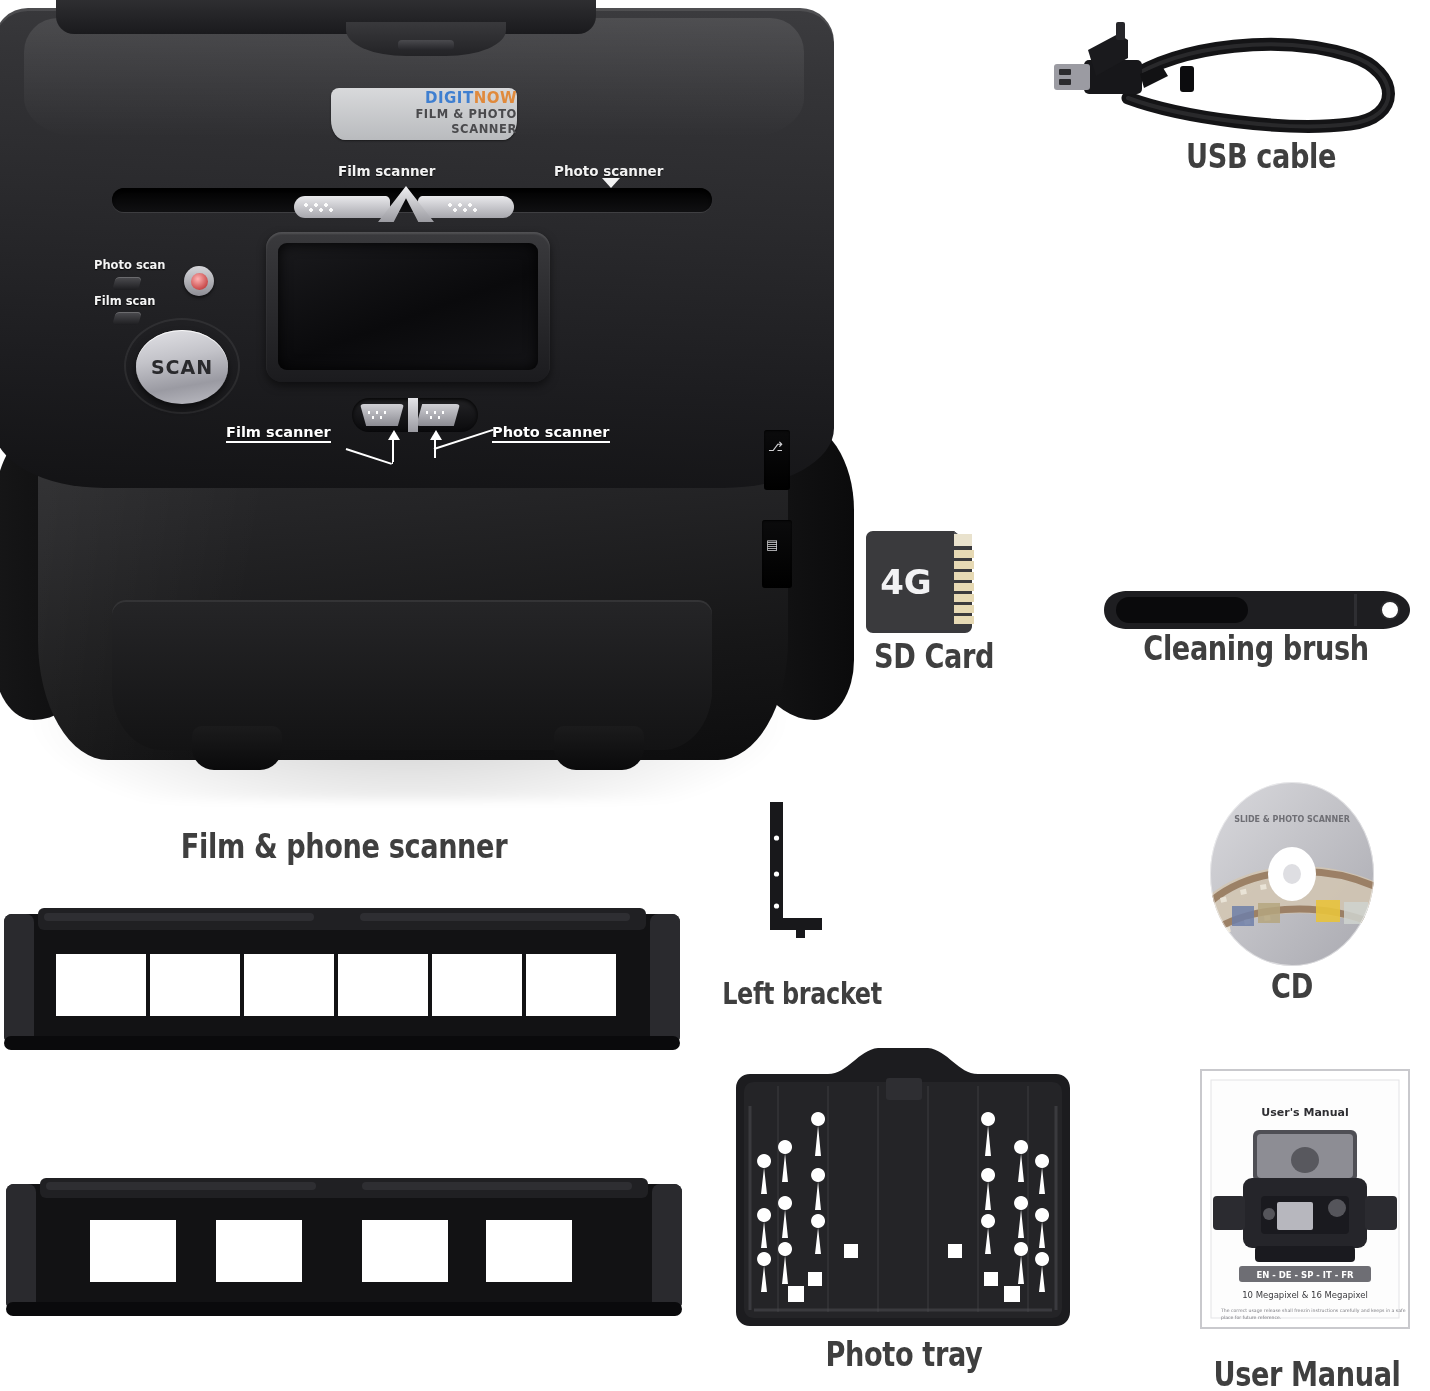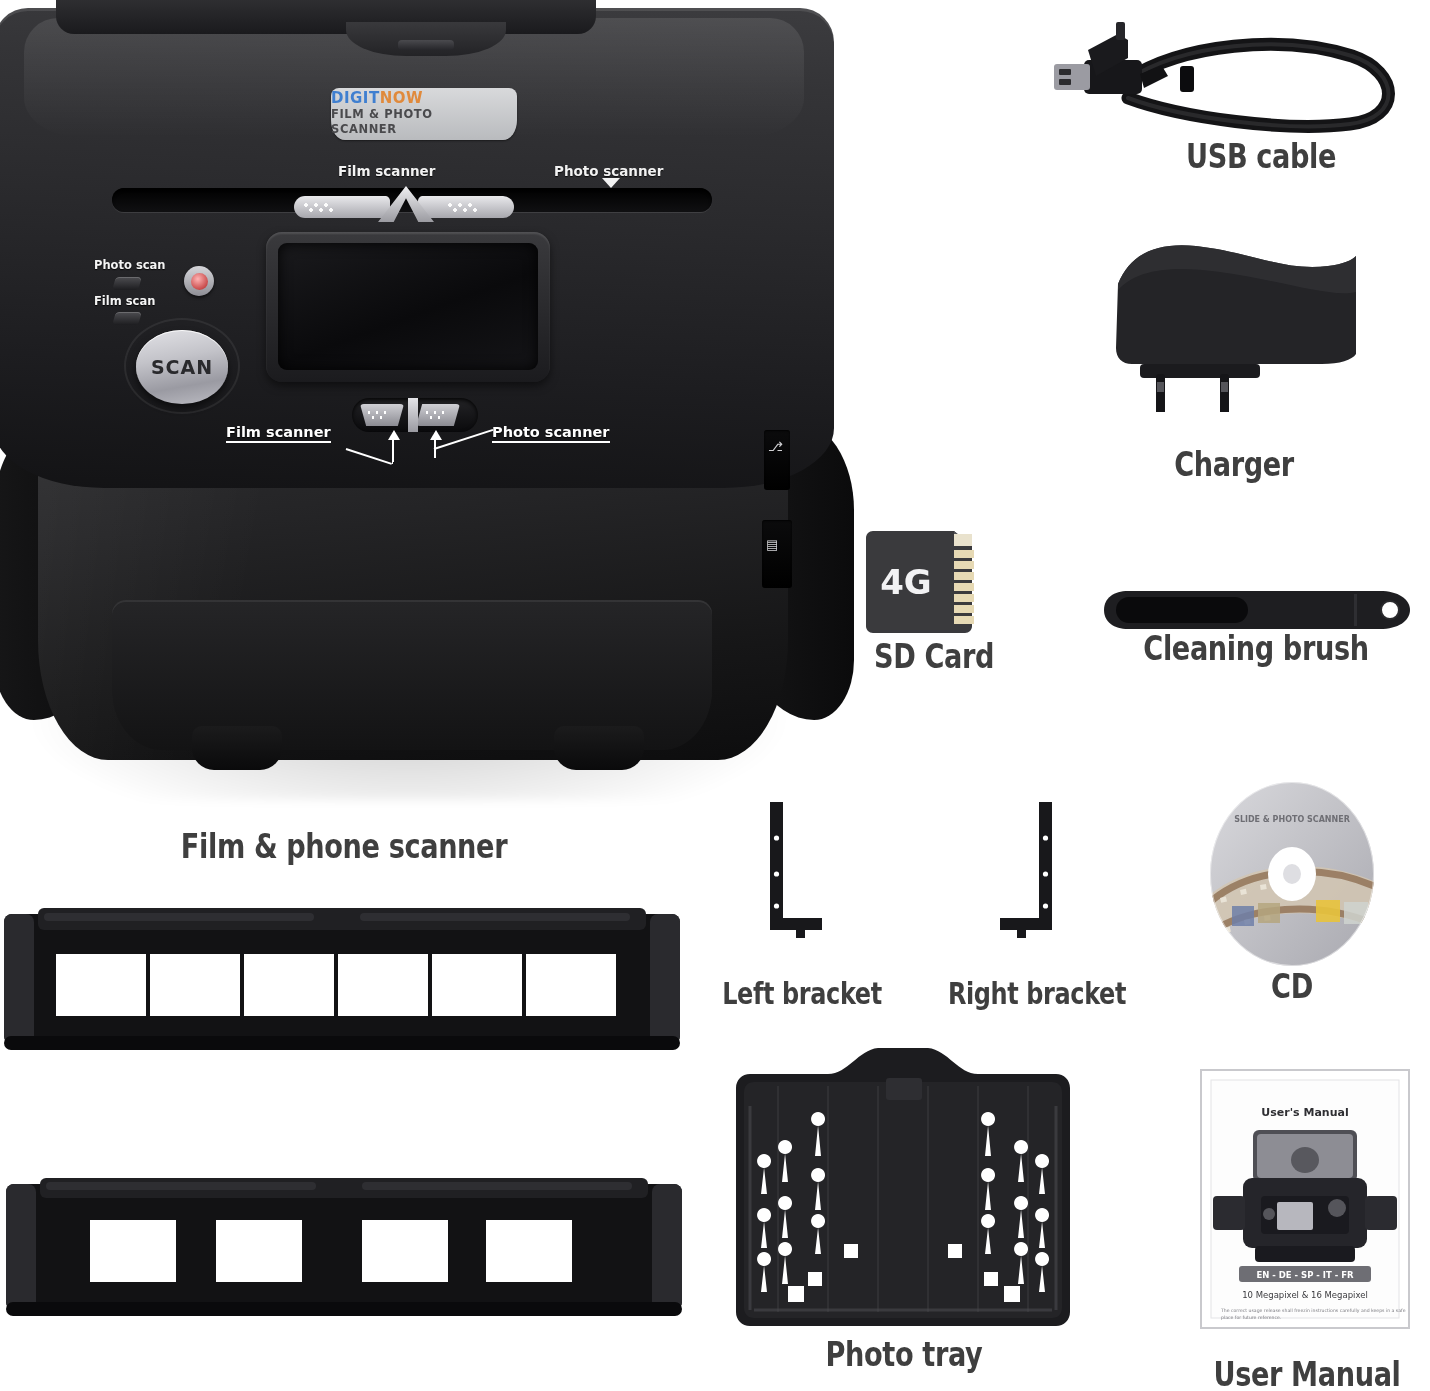--- a/index.html
+++ b/index.html
@@ -96,21 +96,21 @@
     position:absolute; left:404px; top:40px; width:56px; height:10px;
     background:linear-gradient(180deg,#4a4a4e,#26262a);
     border-radius:4px;
   }
 
   
   .brandplate{
     position:absolute; left:337px; top:88px; width:186px; height:52px;
     background:linear-gradient(180deg,#d8d9db,#b9bbbe);
     border-radius:8px 8px 14px 14px/8px 8px 20px 20px;
-    text-align:left; padding-top:3px;
+    text-align:right; padding-top:3px;
     box-shadow:0 1px 2px rgba(0,0,0,.45);
   }
   .brand-row{ font-size:15px; font-weight:bold; letter-spacing:.5px; line-height:15px;
               font-family:"DejaVu Sans", sans-serif; }
   .brand-a{ color:#3f7fd0; }
   .brand-b{ color:#e08a3c; }
   .brand-sub{ color:#4a4a4d; font-size:11.5px; font-weight:bold; line-height:12.5px;
               letter-spacing:.6px; margin-top:2px; font-family:"DejaVu Sans", sans-serif;}
 
   
@@ -392,34 +392,20 @@
       <rect x="22" y="50" width="36" height="26" rx="3" fill="#9b9ba2"></rect>
       <rect x="27" y="55" width="12" height="6" rx="1" fill="#2b2b2e"></rect>
       <rect x="27" y="65" width="12" height="6" rx="1" fill="#2b2b2e"></rect>
       <path d="M56 36 L86 20 L96 26 L96 44 L64 62 Z" fill="#1a1a1d"></path>
       <rect x="84" y="8" width="9" height="18" rx="2" fill="#26262a"></rect>
       <path d="M108 60 L130 52 L136 62 L112 74 Z" fill="#121214"></path>
     </svg>
     <div class="caption" style="left:84px; top:122px; width:290px; font-size:34px;">USB cable</div>
   </div>
 
-  <div class="item" id="charger">
-    <svg width="270" height="180" viewBox="0 0 270 180">
-      <path d="M18 52 C30 22, 56 10, 96 14 C150 20, 186 40, 228 34 C244 32, 252 28, 256 24
-               L256 122 C252 128, 240 132, 222 132 L32 132 C22 132, 16 126, 16 116 Z" fill="#242427"></path>
-      <path d="M18 52 C30 22, 56 10, 96 14 C150 20, 186 40, 228 34 C244 32, 252 28, 256 24
-               L256 60 C230 66, 180 48, 120 40 C70 33, 36 38, 18 58 Z" fill="#303034" opacity=".85"></path>
-      <rect x="40" y="132" width="120" height="14" rx="4" fill="#1b1b1e"></rect>
-      <rect x="56" y="142" width="9" height="44" rx="3" fill="#151518"></rect>
-      <rect x="120" y="142" width="9" height="44" rx="3" fill="#151518"></rect>
-      <rect x="57" y="150" width="7" height="10" fill="#55555a"></rect>
-      <rect x="121" y="150" width="7" height="10" fill="#55555a"></rect>
-    </svg>
-    <div class="caption" style="left:-6px; top:212px; width:280px; font-size:34px;">Charger</div>
-  </div>
 
   <div class="item" id="sd-card">
     <svg width="140" height="110" viewBox="0 0 140 110">
       <path d="M4 10 C4 6 7 3 11 3 L92 3 L110 18 L110 98 C110 102 107 105 103 105 L11 105 C7 105 4 102 4 98 Z" fill="#3a3a3d"></path>
       <path d="M92 3 L110 18 L92 18 Z" fill="#55555a"></path>
       <rect x="92" y="6" width="18" height="12" fill="#e9e2cd"></rect>
       <g fill="#e6d9b4">
         <rect x="92" y="22" width="20" height="8"></rect>
         <rect x="92" y="33" width="20" height="8"></rect>
         <rect x="92" y="44" width="20" height="8"></rect>
@@ -449,31 +435,20 @@
     <svg width="310" height="44" viewBox="0 0 310 44">
       <path d="M2 22 C2 10 12 3 26 3 L278 3 C296 3 308 11 308 22 C308 33 296 41 278 41 L26 41 C12 41 2 34 2 22 Z" fill="#1e1e21"></path>
       <rect x="14" y="9" width="132" height="26" rx="13" fill="#0a0a0c"></rect>
       <circle cx="288" cy="22" r="9" fill="#ffffff"></circle>
       <circle cx="288" cy="22" r="9" fill="none" stroke="#2a2a2d" stroke-width="2"></circle>
       <rect x="252" y="6" width="3" height="32" fill="#35353a" opacity=".7"></rect>
     </svg>
     <div class="caption" style="left:-4px; top:40px; width:316px; font-size:34px;">Cleaning brush</div>
   </div>
 
-  <div class="item" id="right-bracket">
-    <svg width="96" height="150" viewBox="0 0 96 150">
-      <rect x="64" y="2" width="13" height="128" fill="#18181b"></rect>
-      <rect x="25" y="118" width="52" height="12" fill="#18181b"></rect>
-      <rect x="42" y="130" width="9" height="8" fill="#18181b"></rect>
-      <circle cx="70.5" cy="38" r="2.6" fill="#fff"></circle>
-      <circle cx="70.5" cy="74" r="2.6" fill="#fff"></circle>
-      <circle cx="70.5" cy="106" r="2.6" fill="#fff"></circle>
-    </svg>
-    <div class="caption" style="left:-64px; top:176px; width:252px; font-size:30px;">Right bracket</div>
-  </div>
 
   <div class="item" id="cd-disc">
     <svg width="192" height="192" viewBox="0 0 192 192">
       <defs>
         <clipPath id="cdclip">
             <ellipse cx="96" cy="96" rx="82" ry="92"></ellipse>
           </clipPath>
         <linearGradient id="cdg" x1="0" y1="0" x2="1" y2="1">
           <stop offset="0%" stop-color="#d9d9dd"></stop>
           <stop offset="45%" stop-color="#c3c3c8"></stop>

